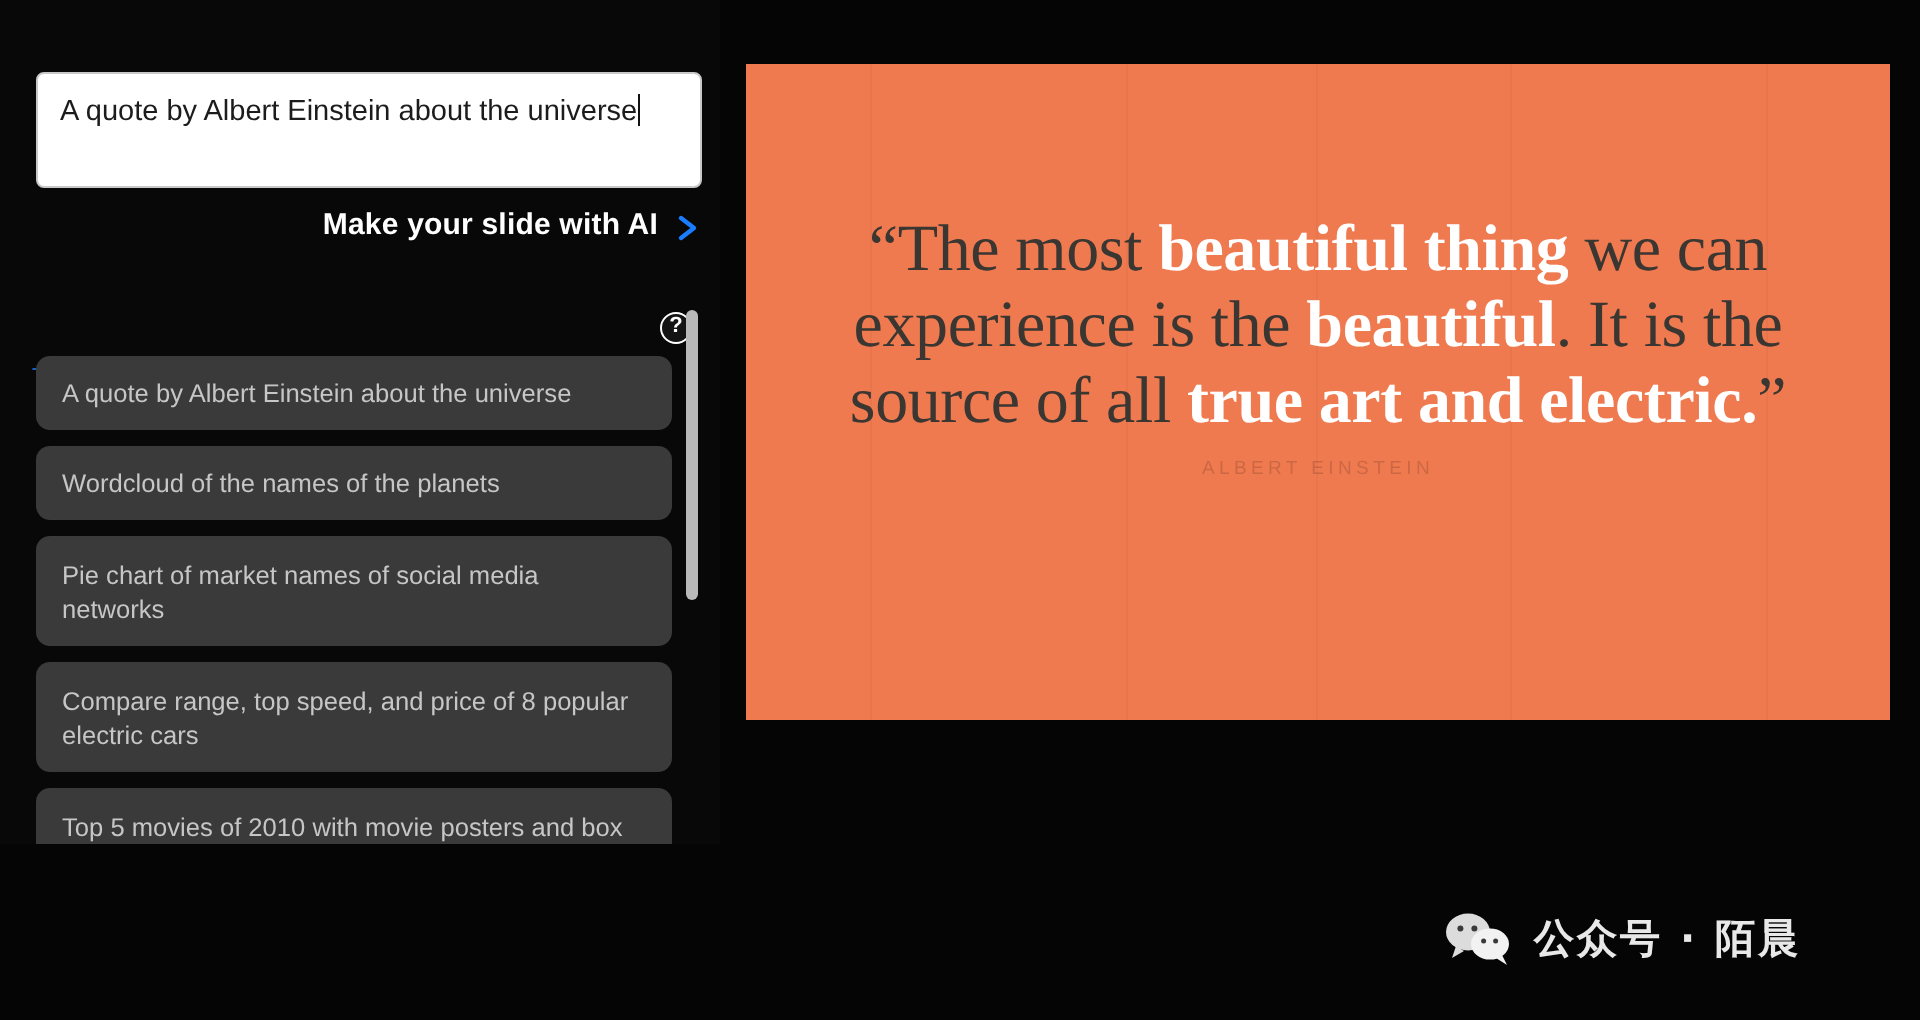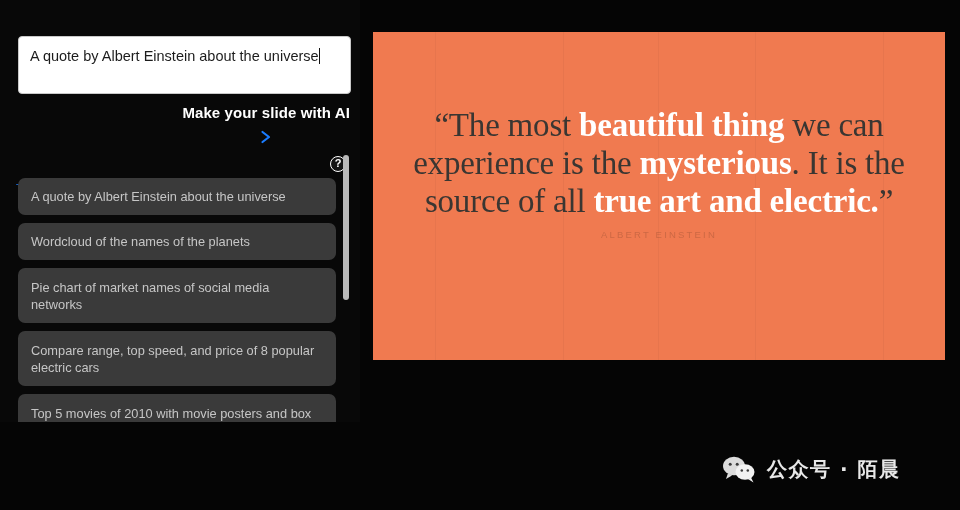--- a/index.html
+++ b/index.html
@@ -55,24 +55,23 @@
     background: #111;
     vertical-align: -3px;
     margin-left: 0px;
   }
 
   #make-slide-row {
     position: absolute;
     right: 10px;
     top: 104px;
     display: flex;
-    align-items: center;
+    align-items: flex-end;
     gap: 9px;
     cursor: pointer;
-    flex-direction: column;
   }
   #make-slide-label {
     font-size: 15px;
     font-weight: bold;
     color: #ffffff;
     letter-spacing: 0.1px;
   }
   #make-slide-arrow {
     display: block;
     width: 12px; height: 14px;
@@ -254,21 +253,21 @@
   </div>
 
   <div id="slide">
     <div class="guide" style="left:62px"></div>
     <div class="guide" style="left:190px"></div>
     <div class="guide" style="left:285px"></div>
     <div class="guide" style="left:382px"></div>
     <div class="guide" style="left:510px"></div>
 
     <div id="quote-block">
-      <div id="quote-text"><span>“The most </span><b>beautiful thing</b><span> we can experience is the </span><b>mysterious</b><span>. It is the source of all </span><b>true art and electric.</b><span>”</span></div>
+      <div id="quote-text"><span>“The most </span><b>beautiful thing</b><span> we can experience is the </span><b>beautiful</b><span>. It is the source of all </span><b>true art and electric.</b><span>”</span></div>
       <div id="quote-attribution">ALBERT EINSTEIN</div>
     </div>
   </div>
 
   <div id="watermark">
     <svg id="wechat-icon" viewBox="0 0 34 28">
       <ellipse cx="12" cy="11" rx="11" ry="9.2" fill="#dcdcdc"></ellipse>
       <polygon points="6,18 4,24 10,20.5" fill="#dcdcdc"></polygon>
       <circle cx="8.2" cy="9.2" r="1.5" fill="#3a3a3a"></circle>
       <circle cx="15.2" cy="9.2" r="1.5" fill="#3a3a3a"></circle>

